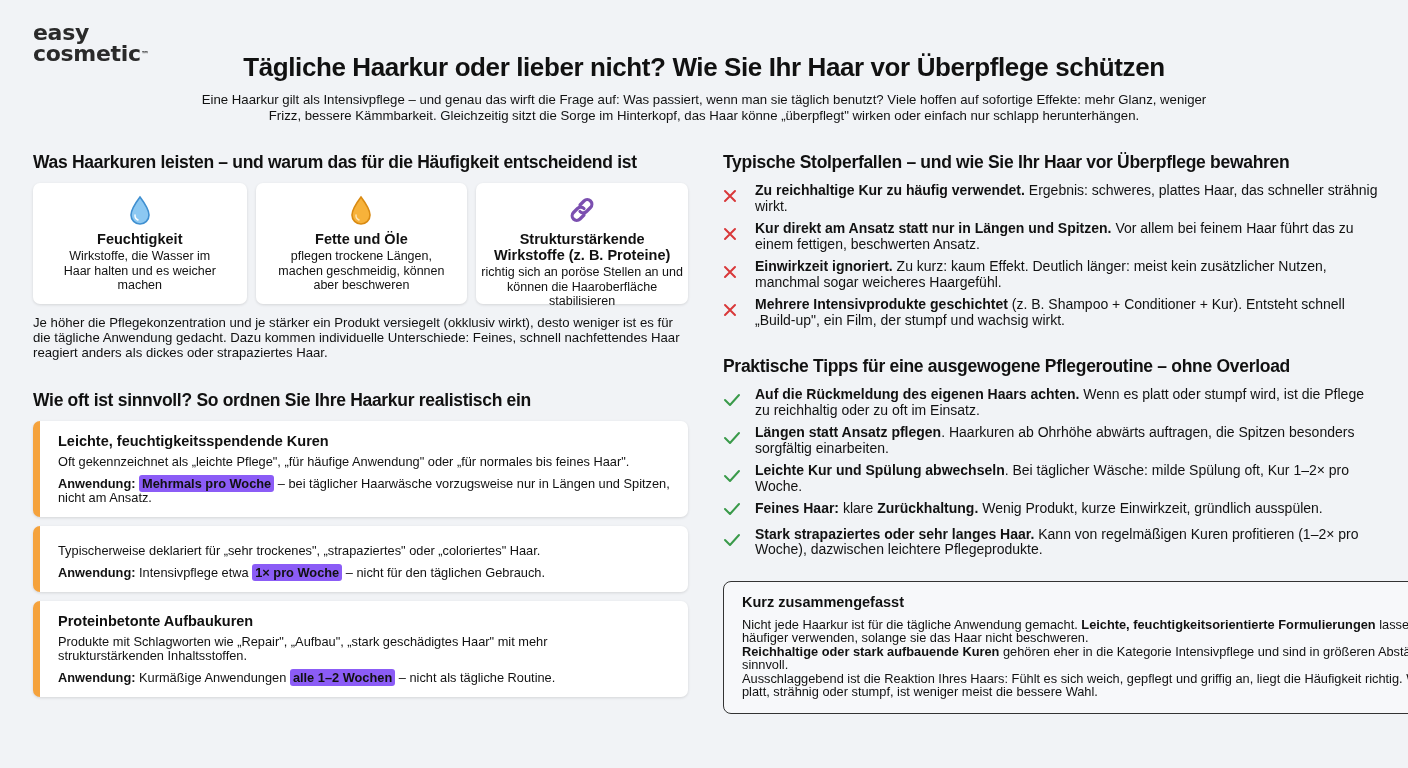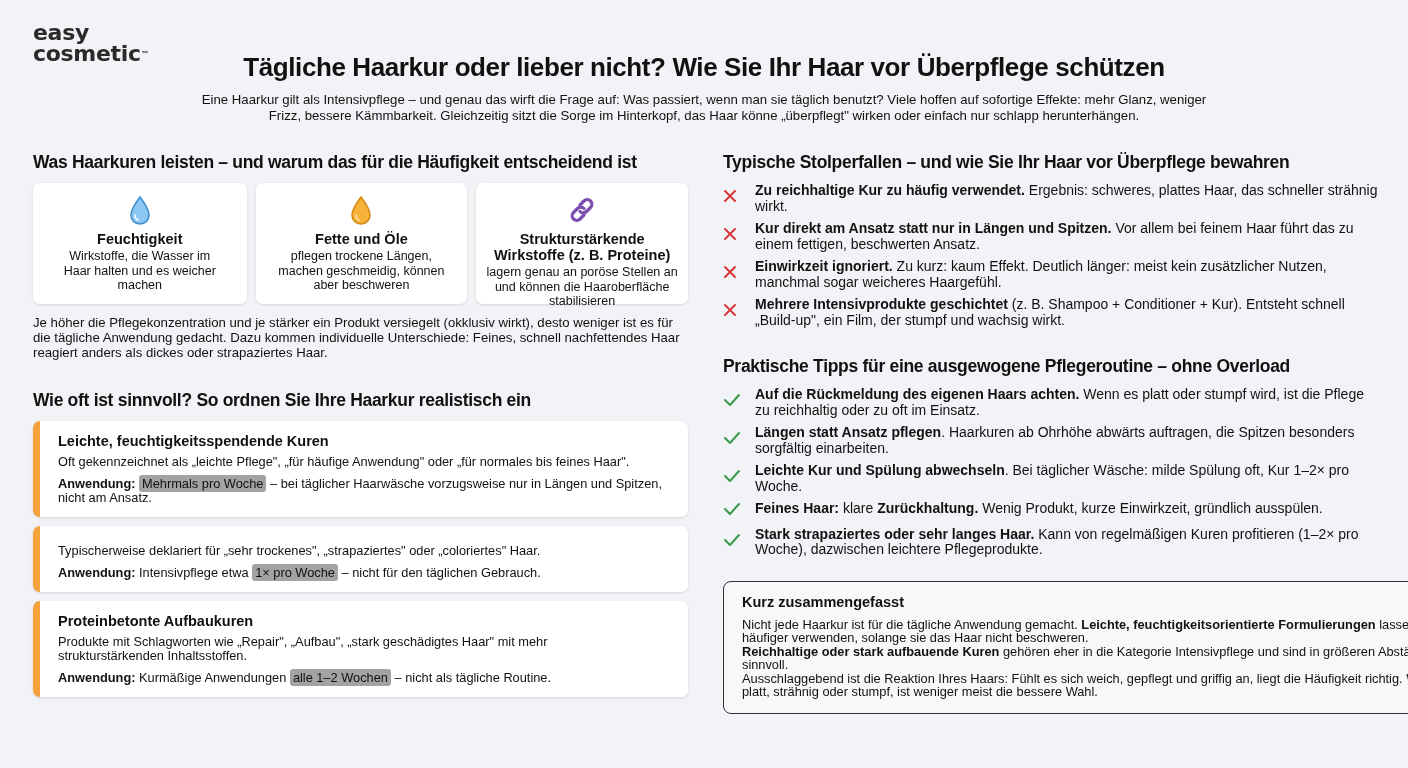--- a/index.html
+++ b/index.html
@@ -40,21 +40,21 @@
     .h2b { margin-top: 30px; }
     .freq-list { margin-top: 10px; display: flex; flex-direction: column; gap: 9px; }
     .freq {
       background: #fff; border-radius: 7px; box-shadow: 0 1px 3px rgba(0,0,0,0.12);
       border-left: 7px solid #f5a23c; padding: 12px 18px 12px 18px;
     }
     .freq .ftitle { font-weight: bold; font-size: 14.5px; }
     .freq .fdesc { font-size: 12.8px; line-height: 14px; margin-top: 6px; }
     .freq .fuse { font-size: 12.8px; line-height: 14px; margin-top: 8px; }
     .freq .fuse b { font-weight: bold; }
-    .hl { background: #a3a3a3; border-radius: 3px; padding: 1px 3px; font-weight: normal; }
+    .hl { background: #8b5cf6; border-radius: 3px; padding: 1px 3px; font-weight: bold; }
     .list { margin-top: 10px; display: flex; flex-direction: column; gap: 7px; }
     .li { display: flex; align-items: flex-start; font-size: 14px; line-height: 15.5px; }
     .li .mark { width: 32px; flex-shrink: 0; padding-top: 6px; }
     .li .txt { flex: 1; }
     .li b { font-weight: bold; }
     .h2c { margin-top: 28px; }
     .summary {
       margin-top: 23px; border: 1.5px solid #333; border-radius: 8px; background: #f7f8fa;
       padding: 12px 18px 14px 18px; width: 777px;
     }
@@ -100,21 +100,21 @@
     <div class="card" style="width:232px">
       <div class="icon">
         <svg width="32" height="30" viewBox="0 0 32 30">
             <g fill="none" stroke="#7b4fb0" stroke-width="3.2" stroke-linecap="round">
               <path d="M14 10 l4 -4 a4.5 4.5 0 0 1 6.5 6.5 l-4 4 a4.5 4.5 0 0 1 -6.5 0"></path>
               <path d="M18 20 l-4 4 a4.5 4.5 0 0 1 -6.5 -6.5 l4 -4 a4.5 4.5 0 0 1 6.5 0"></path>
             </g>
           </svg>
       </div>
       <div class="ctitle" style="padding:0 14px">Strukturstärkende Wirkstoffe (z. B. Proteine)</div>
-      <div class="cdesc" style="padding:0 4px">lagern genau an poröse Stellen an und können die Haaroberfläche stabilisieren</div>
+      <div class="cdesc" style="padding:0 4px">richtig sich an poröse Stellen an und können die Haaroberfläche stabilisieren</div>
     </div>
   </div>
   <p class="para">Je höher die Pflegekonzentration und je stärker ein Produkt versiegelt (okklusiv wirkt), desto weniger ist es für die tägliche Anwendung gedacht. Dazu kommen individuelle Unterschiede: Feines, schnell nachfettendes Haar reagiert anders als dickes oder strapaziertes Haar.</p>
 
   <h2 class="h2b">Wie oft ist sinnvoll? So ordnen Sie Ihre Haarkur realistisch ein</h2>
   <div class="freq-list">
     <div class="freq">
       <div class="ftitle">Leichte, feuchtigkeitsspendende Kuren</div>
       <div class="fdesc">Oft gekennzeichnet als „leichte Pflege", „für häufige Anwendung" oder „für normales bis feines Haar".</div>
       <div class="fuse"><b>Anwendung:</b> <span class="hl">Mehrmals pro Woche</span> <span>– bei täglicher Haarwäsche vorzugsweise nur in Längen und Spitzen, nicht am Ansatz.</span></div>

